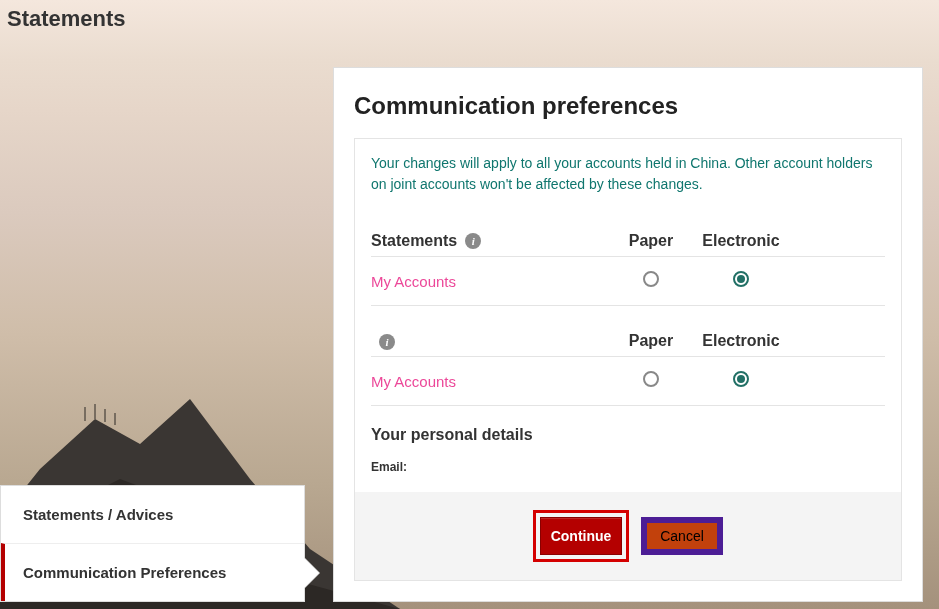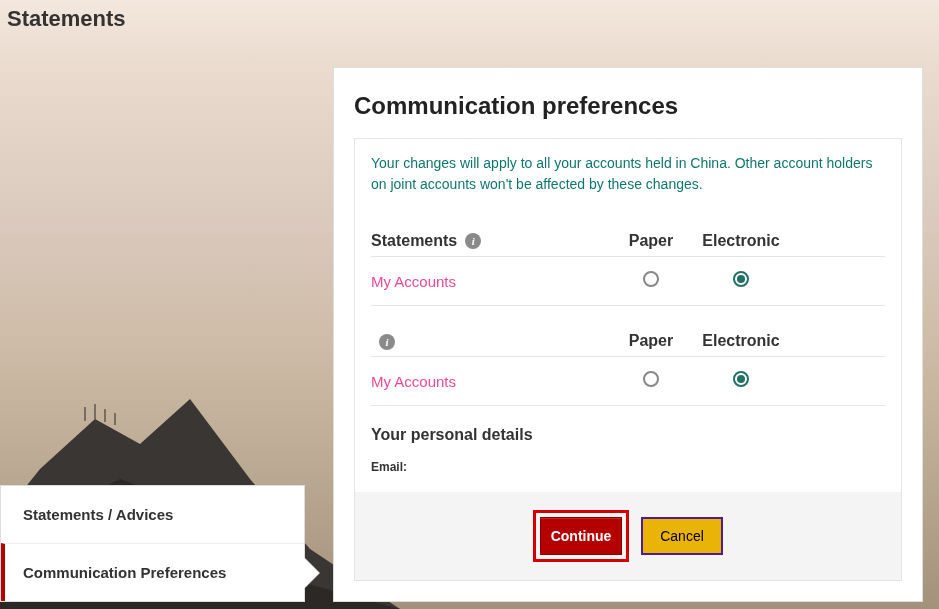--- a/index.html
+++ b/index.html
@@ -143,21 +143,21 @@
     color:#b40000;font-weight:bold;margin-left:4px;
   }
 
   .button-bar{
     background:#f4f4f4;
     padding:18px 0;
     display:flex;justify-content:center;align-items:center;gap:12px;
   }
   .btn{
     min-width:82px;height:38px;
-    font-size:14px;cursor:pointer;border:2px solid #4c1d95;background:#eab308;
+    font-size:14px;cursor:pointer;border:6px solid #4c1d95;background:#c2410c;
   }
   .btn-primary{
     background:#b40000;color:#fff;border:1px solid #8a0000;font-weight:bold;
     box-shadow:inset 0 1px 0 rgba(255,255,255,0.15);
   }
   .highlight-box{
     border:3px solid #d40000;padding:4px;display:inline-block;
   }
 </style>
 </head>

